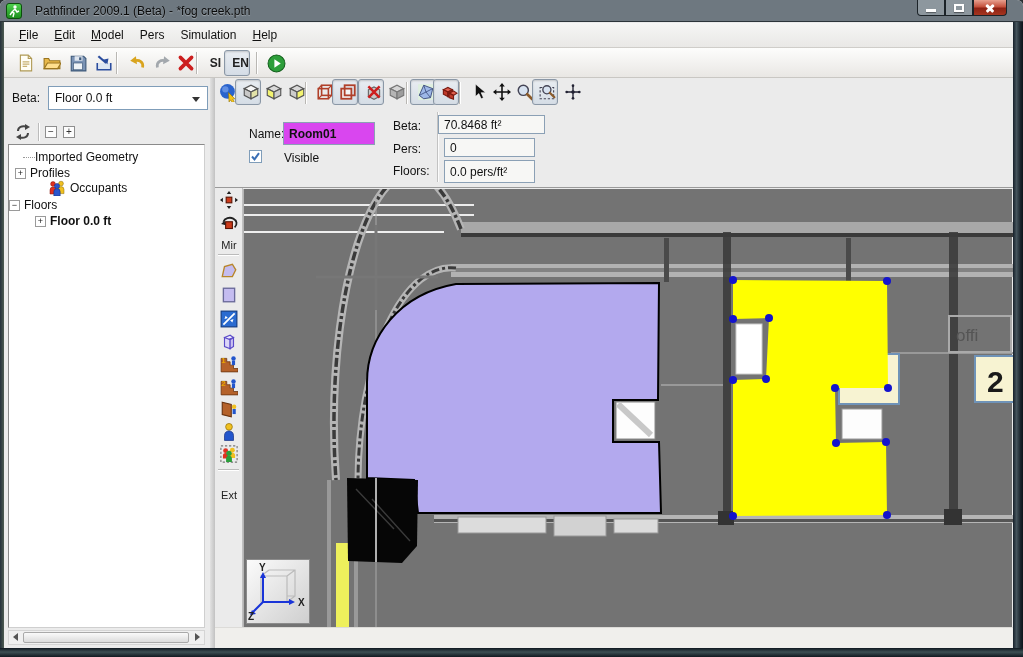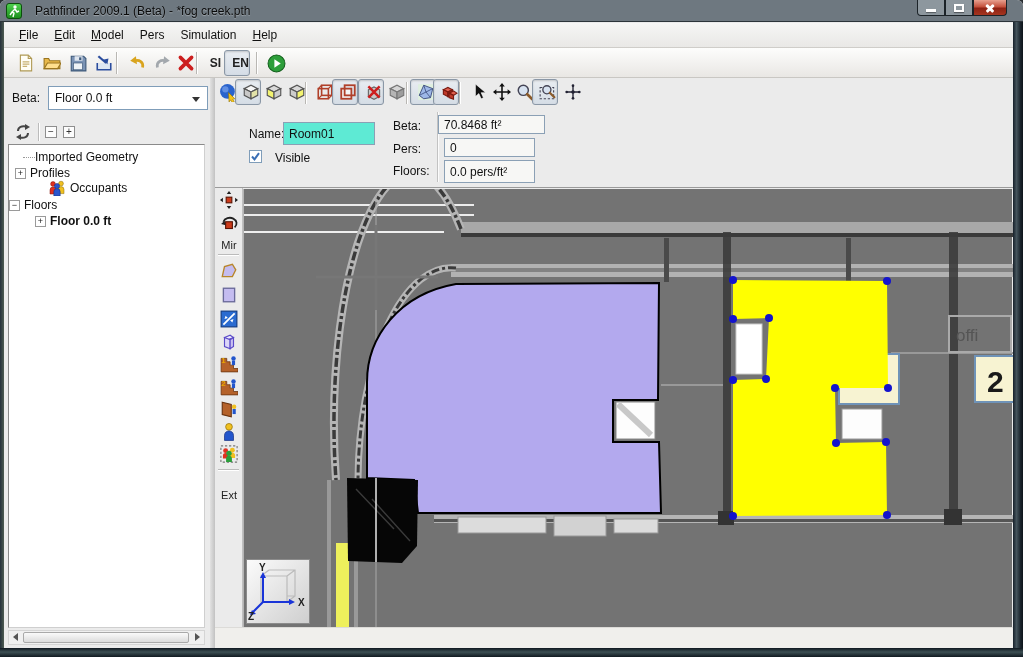--- a/index.html
+++ b/index.html
@@ -75,21 +75,21 @@
   .sb-arrow{position:absolute;top:2px;width:0;height:0;border-top:4px solid transparent;border-bottom:4px solid transparent;}
   .sb-left{left:4px;border-right:5px solid #555;}
   .sb-right{right:4px;border-left:5px solid #555;}
   .sb-thumb{position:absolute;left:14px;top:1px;width:166px;height:11px;background:linear-gradient(180deg,#fafafa,#dcdcdc);border:1px solid #a9a9a9;border-radius:2px;}
   .vdivider{position:absolute;left:210px;top:78px;width:5px;height:570px;background:linear-gradient(90deg,#e2e2e2,#c2c2c2);}
   
   .prop-panel{position:absolute;left:215px;top:107px;width:798px;height:81px;background:#ebebeb;border-bottom:1px solid #9a9a9a;}
   .plabel{position:absolute;font-size:12px;color:#111;}
   .pfield{position:absolute;background:#f7f7f5;border:1px solid #8ba0b5;font-size:12px;color:#111;
     display:flex;align-items:center;padding-left:5px;}
-  .name-input{background:#5eead4;}
+  .name-input{background:#d946ef;font-weight:bold;}
   .psep{position:absolute;left:222px;top:5px;width:1px;height:70px;background:#c2c2c2;box-shadow:1px 0 0 #fbfbfb;}
   .checkbox{position:absolute;left:34px;top:43px;width:13px;height:13px;background:#fff;border:1px solid #7f9db9;}
   
   .palette{position:absolute;left:215px;top:188px;width:28px;height:440px;background:#ebebeb;border-right:1px solid #c0c0c0;}
   .pbtn{position:absolute;left:2px;width:23px;height:22px;display:flex;align-items:center;justify-content:center;}
   .plabel-txt{position:absolute;left:0;width:28px;text-align:center;font-size:11px;color:#222;}
   .psep2{position:absolute;left:3px;width:21px;height:1px;background:#bbb;box-shadow:0 1px 0 #fff;}
   
   .canvas{position:absolute;left:243px;top:189px;width:769px;height:524px;background:#737373;border-left:1px solid #b5b5b5;}
   .axis-widget{position:absolute;left:2px;top:370px;width:64px;height:65px;
@@ -370,21 +370,21 @@
   <div class="prop-panel">
     <div class="plabel" style="left:34px;top:20px">Name:</div>
     <div class="pfield name-input" style="left:68px;top:15px;width:92px;height:23px">
         <span>Room01</span>
       </div>
     <div class="checkbox">
       <svg width="11" height="11" viewBox="0 0 11 11">
           <path d="M2 5.5l2.5 2.8L9 2.2" fill="none" stroke="#3a6fb5" stroke-width="2"></path>
         </svg>
     </div>
-    <div class="plabel" style="left:60px;top:44px">Visible</div>
+    <div class="plabel" style="left:69px;top:44px">Visible</div>
     <div class="psep"></div>
     <div class="plabel" style="left:178px;top:12px">Beta:</div>
     <div class="pfield" style="left:223px;top:8px;width:107px;height:19px">
         <span>70.8468 ft²</span>
       </div>
     <div class="plabel" style="left:178px;top:35px">Pers:</div>
     <div class="pfield" style="left:229px;top:31px;width:91px;height:19px">
         <span>0</span>
       </div>
     <div class="plabel" style="left:178px;top:57px">Floors:</div>

